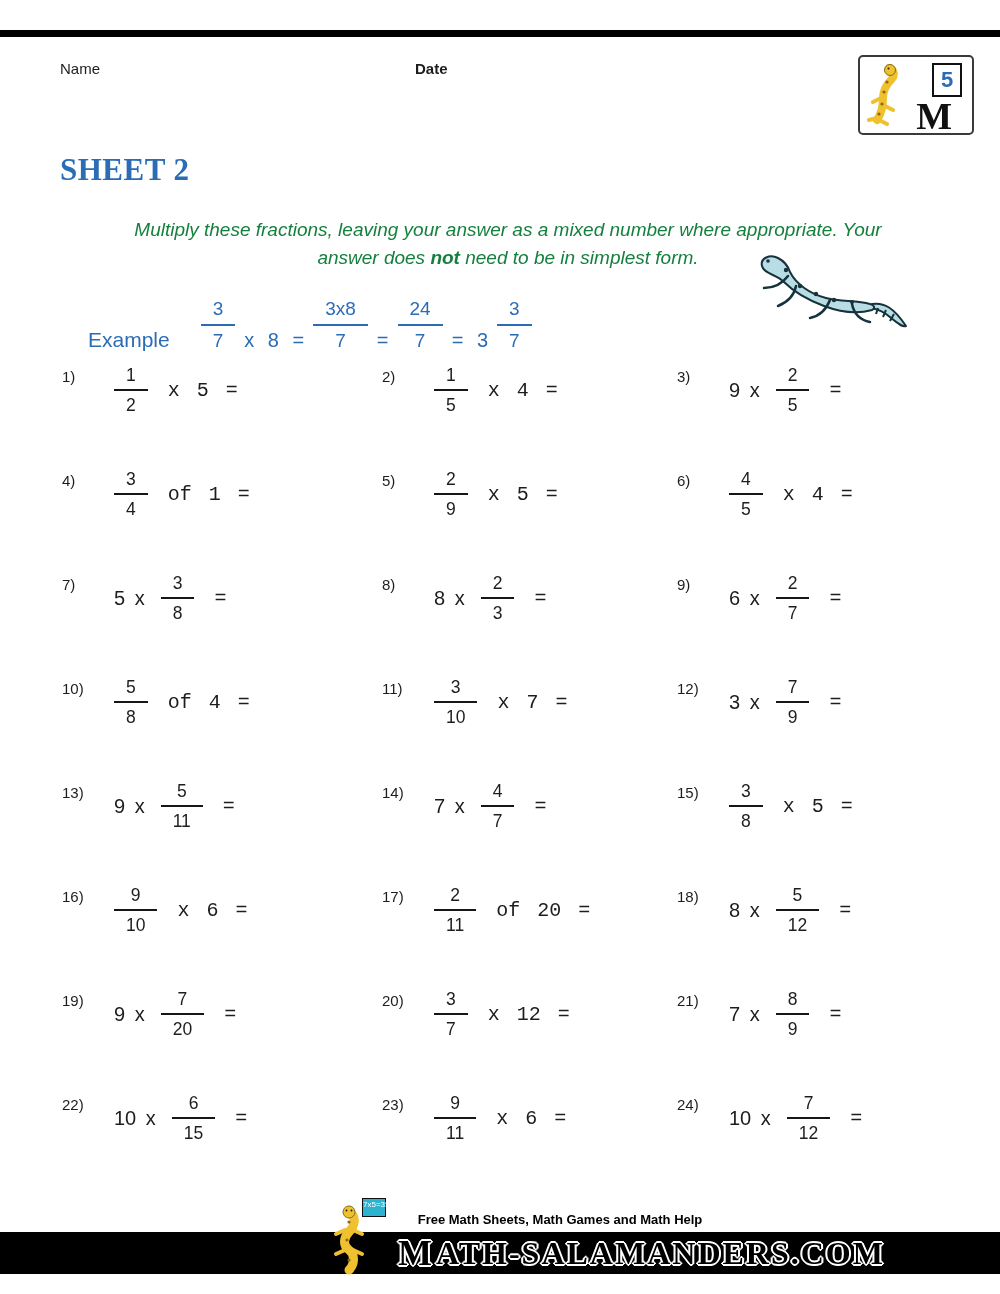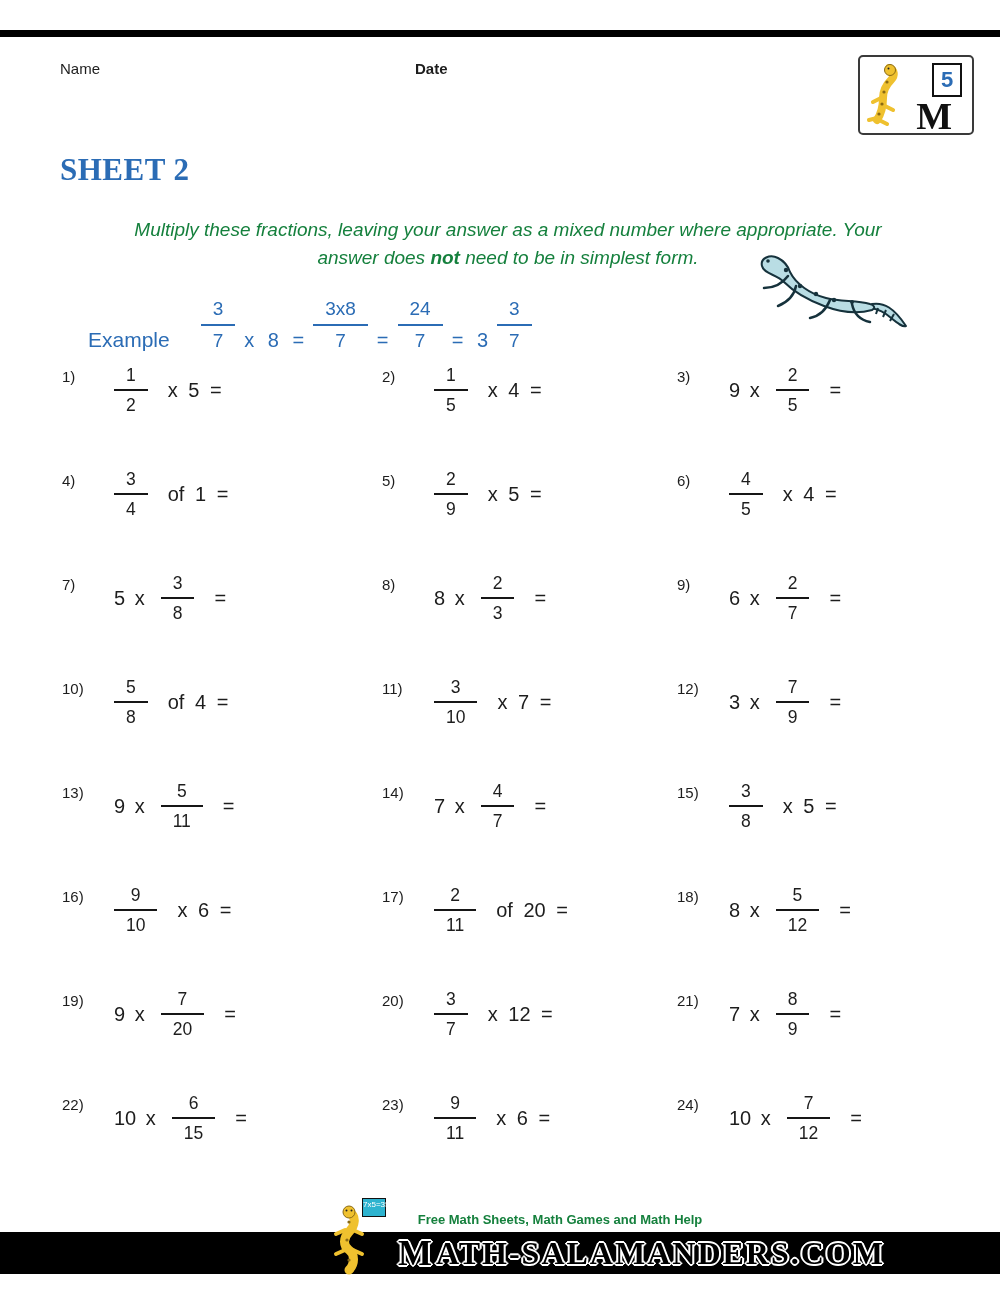--- a/index.html
+++ b/index.html
@@ -41,25 +41,25 @@
   .ex-frac { font-size:19px; color:var(--title_blue,#2b6cb5); }
   .ex-frac .num { border-color:var(--title_blue,#2b6cb5); }
 
   .gecko { position:absolute; top:252px; left:752px; }
 
   .grid { position:absolute; top:338px; left:62px; display:grid;
     grid-template-columns:320px 295px 265px; grid-auto-rows:104px; }
   .cell { display:flex; align-items:center; }
   .p-num { width:40px; flex:none; font-size:15px; transform:translateY(-14px); margin-right:12px; }
   .p-pre { font-size:20px; margin-right:16px; word-spacing:4px; white-space:pre; }
-  .p-suf { font-size:20px; margin-left:20px; word-spacing:5px; white-space:pre; }
+  .p-suf { font-size:20px; margin-left:20px; word-spacing:5px; white-space:pre;font-family:Liberation Mono, monospace; }
 
   .footer { position:absolute; top:1198px; left:0; width:1000px; height:86px; }
   .tagline { position:absolute; top:14px; left:120px; right:0; text-align:center;
-    font-size:13px; font-weight:bold; color:#15803d; }
+    font-size:13px; font-weight:bold; color:#000000; }
   .band { position:absolute; top:34px; left:0; width:1000px; height:42px; background:#000;
     display:flex; align-items:center; padding-left:398px; box-sizing:border-box; }
   .outline-text { color:#000; font-family:"Liberation Serif",serif; font-weight:bold; letter-spacing:2px;
     text-shadow:-1px -1px 0 #fff, 1px -1px 0 #fff, -1px 1px 0 #fff, 1px 1px 0 #fff,
       -2px 0 0 #fff, 2px 0 0 #fff, 0 -2px 0 #fff, 0 2px 0 #fff; }
   .wordmark-m { font-size:36px; margin-right:2px; }
   .wordmark { font-size:32px; }
   .footer-logo { position:absolute; top:0; left:332px; width:64px; height:84px; }
   .footer-logo svg { position:absolute; left:0; top:6px; }
   .mini-board { position:absolute; top:0; left:30px; width:24px; height:19px; background:var(--board_blue,#2db3cf);

